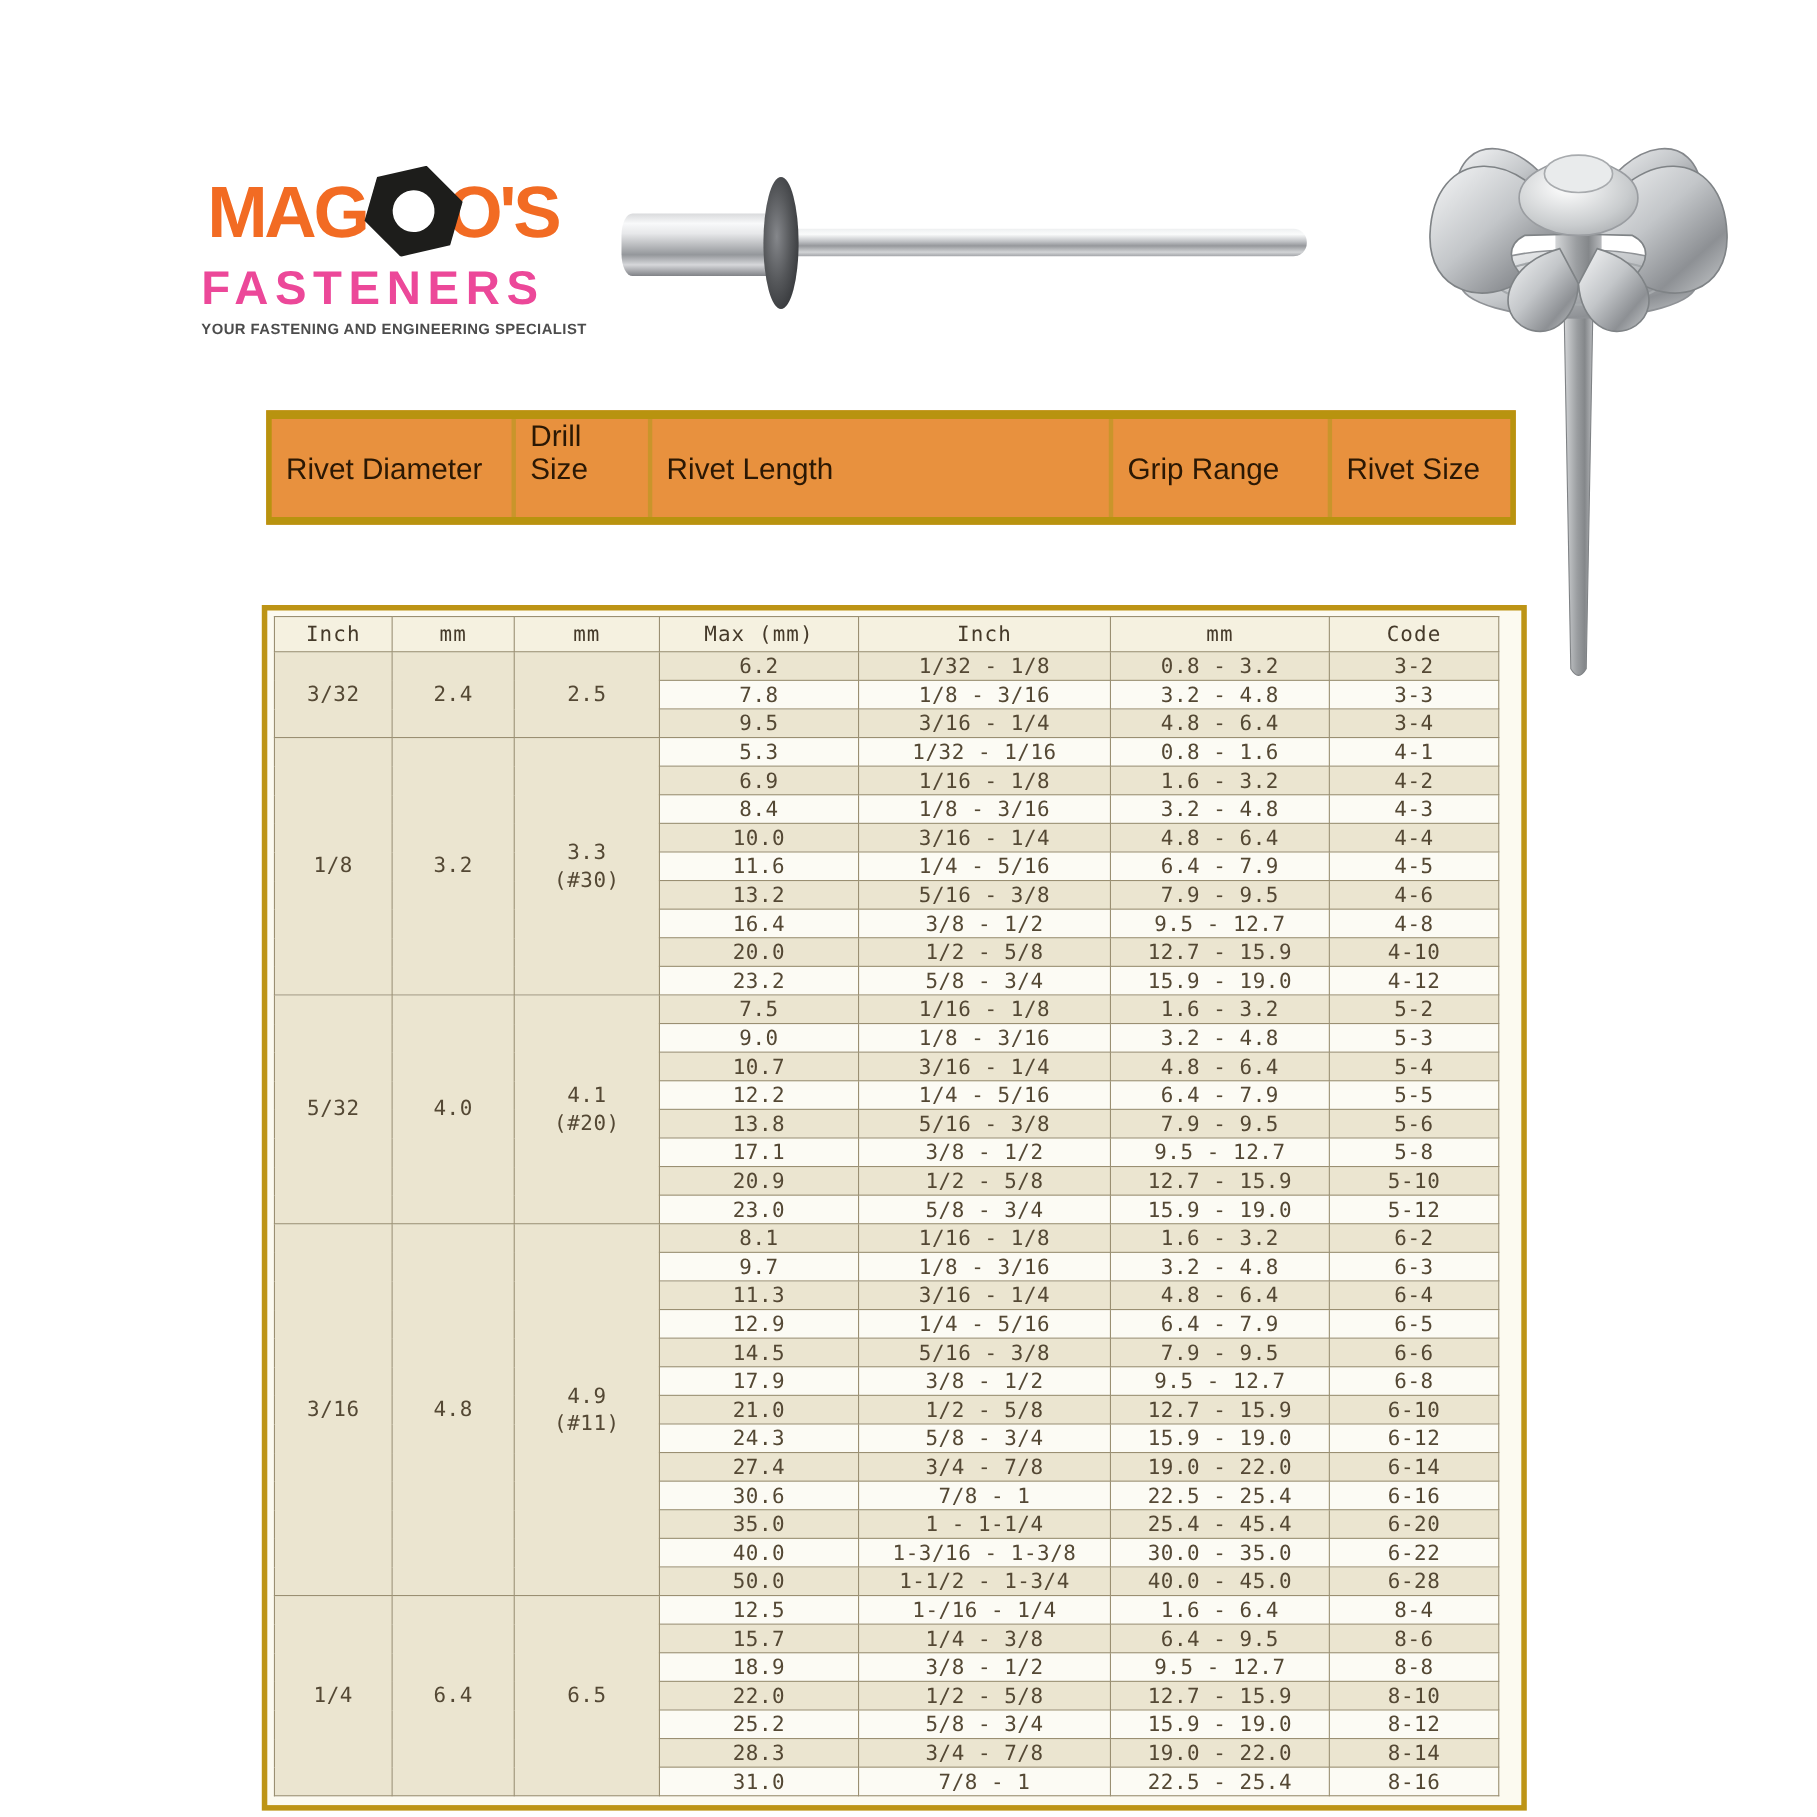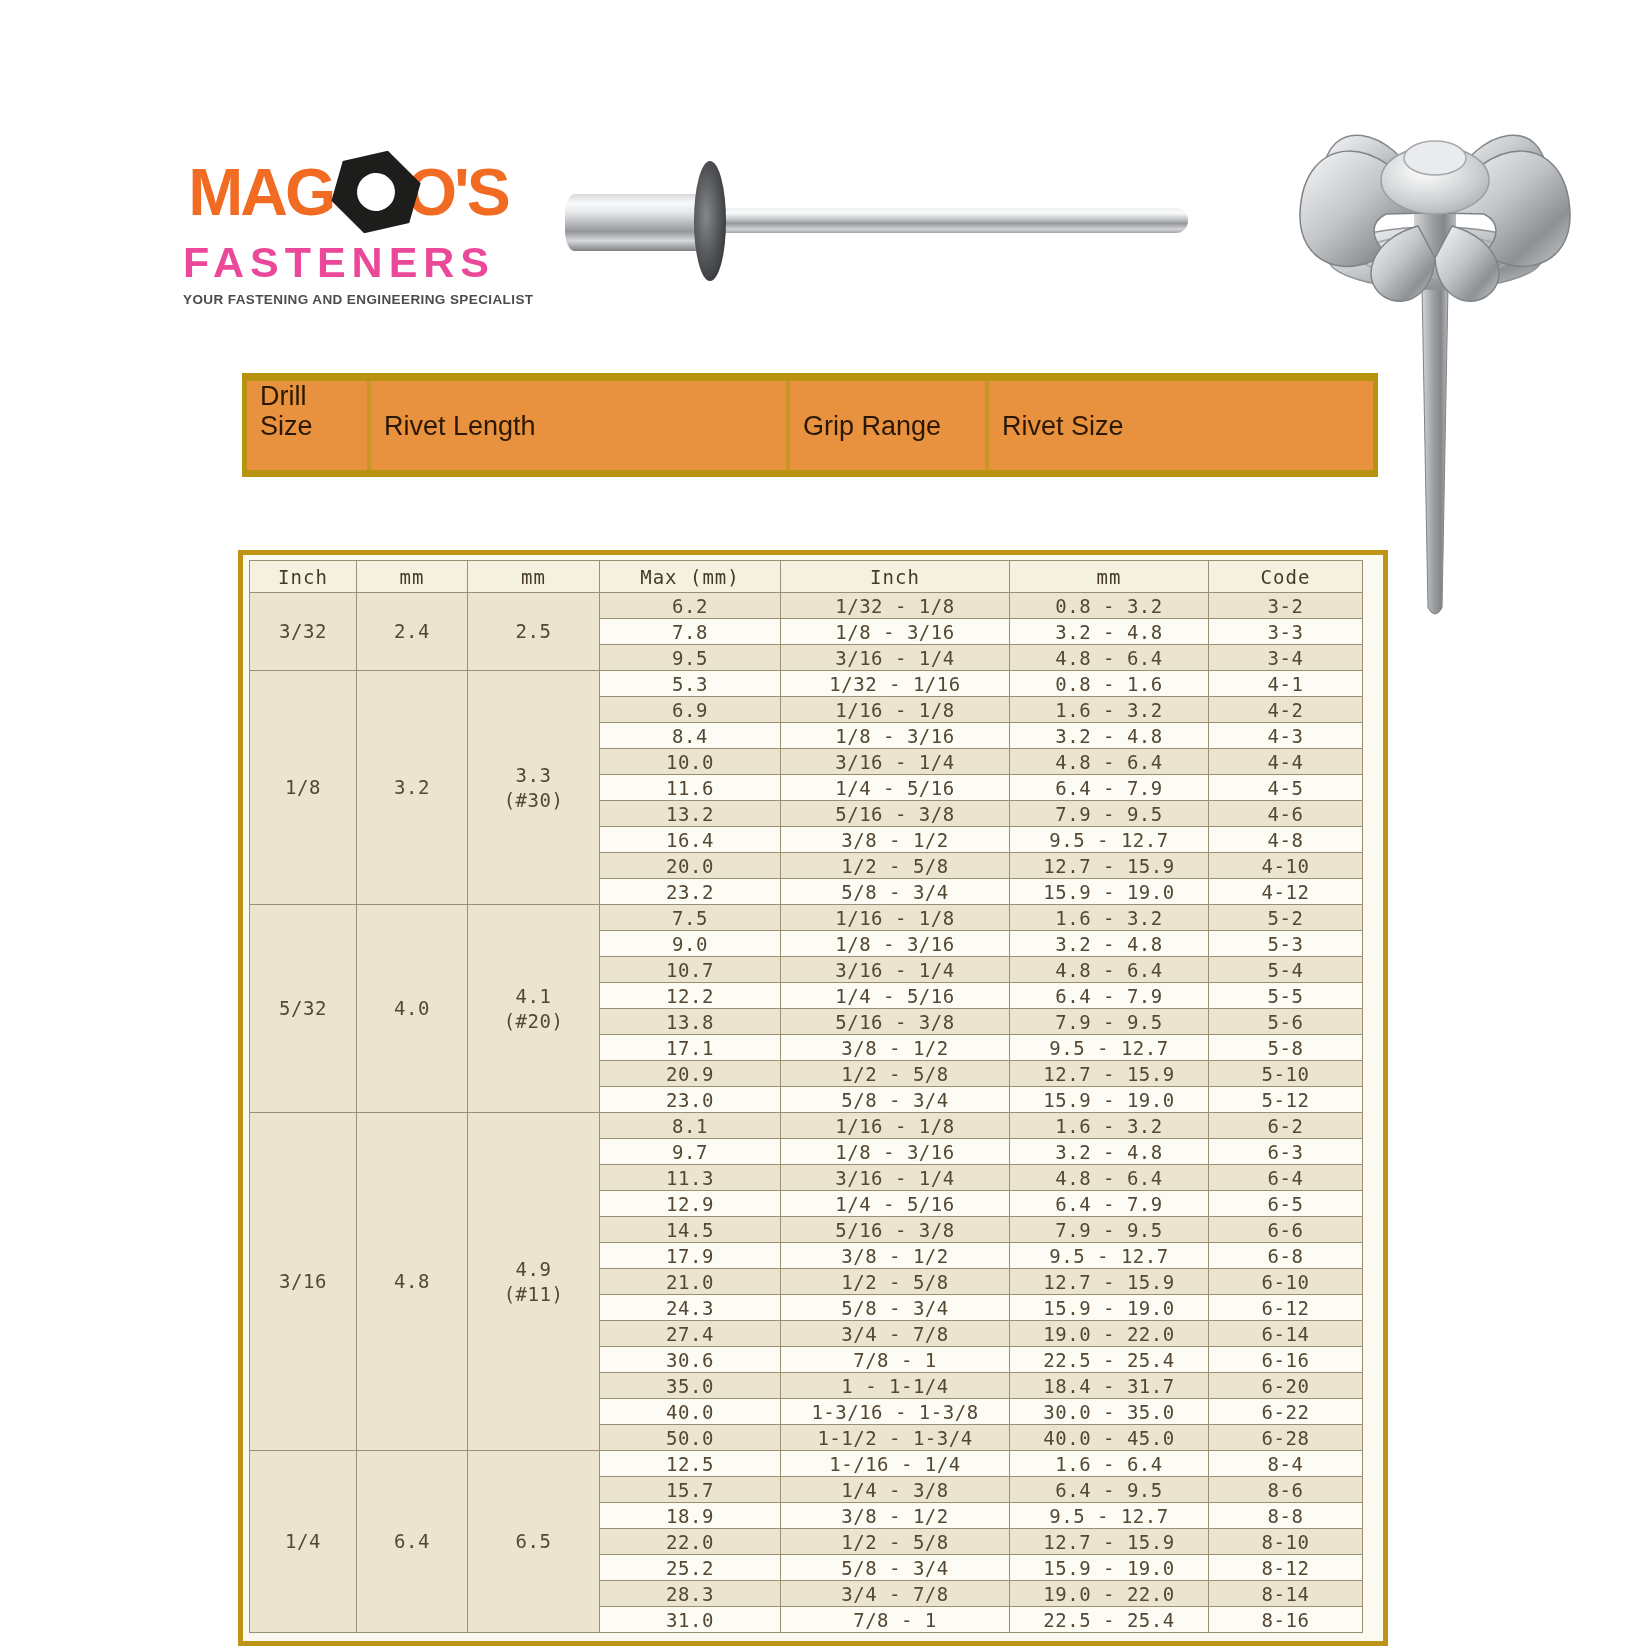--- a/index.html
+++ b/index.html
@@ -123,20 +123,21 @@
     <path d="M154,95 C199,10 279,15 282,95 C284,148 232,162 196,135 C212,120 212,104 196,96 Z" fill="url(#met)" stroke="#7f8386" stroke-width="1.5"></path>
 
     <path d="M130,108 C85,120 70,160 95,178 C118,193 145,175 147,140 Z" fill="url(#met)" stroke="#7f8386" stroke-width="1.5"></path>
     <path d="M164,108 C209,120 224,160 199,178 C176,193 149,175 147,140 Z" fill="url(#met)" stroke="#7f8386" stroke-width="1.5"></path>
 
     <ellipse cx="147" cy="62" rx="54" ry="34" fill="url(#domeg)" stroke="#9a9da1" stroke-width="1.5"></ellipse>
     <ellipse cx="147" cy="40" rx="31" ry="17" fill="#e9ebec" stroke="#a8abae" stroke-width="1.5"></ellipse>
   </svg>
 
   <div class="header-bar">
+    <div class="bar-cell c1">Rivet Diameter</div>
     <div class="bar-cell c2">Drill Size</div>
     <div class="bar-cell c3">Rivet Length</div>
     <div class="bar-cell c4">Grip Range</div>
     <div class="bar-cell c5">Rivet Size</div>
   </div>
 
   <div class="table-frame">
     <table class="spec">
       <colgroup>
         <col class="c1">
@@ -350,21 +351,21 @@
           </tr>
           <tr class="white">
             <td class="data">30.6</td>
             <td class="data">7/8 - 1</td>
             <td class="data">22.5 - 25.4</td>
             <td class="data">6-16</td>
           </tr>
           <tr class="beige">
             <td class="data">35.0</td>
             <td class="data">1 - 1-1/4</td>
-            <td class="data">18.4 - 31.7</td>
+            <td class="data">25.4 - 45.4</td>
             <td class="data">6-20</td>
           </tr>
           <tr class="white">
             <td class="data">40.0</td>
             <td class="data">1-3/16 - 1-3/8</td>
             <td class="data">30.0 - 35.0</td>
             <td class="data">6-22</td>
           </tr>
           <tr class="beige">
             <td class="data">50.0</td>

